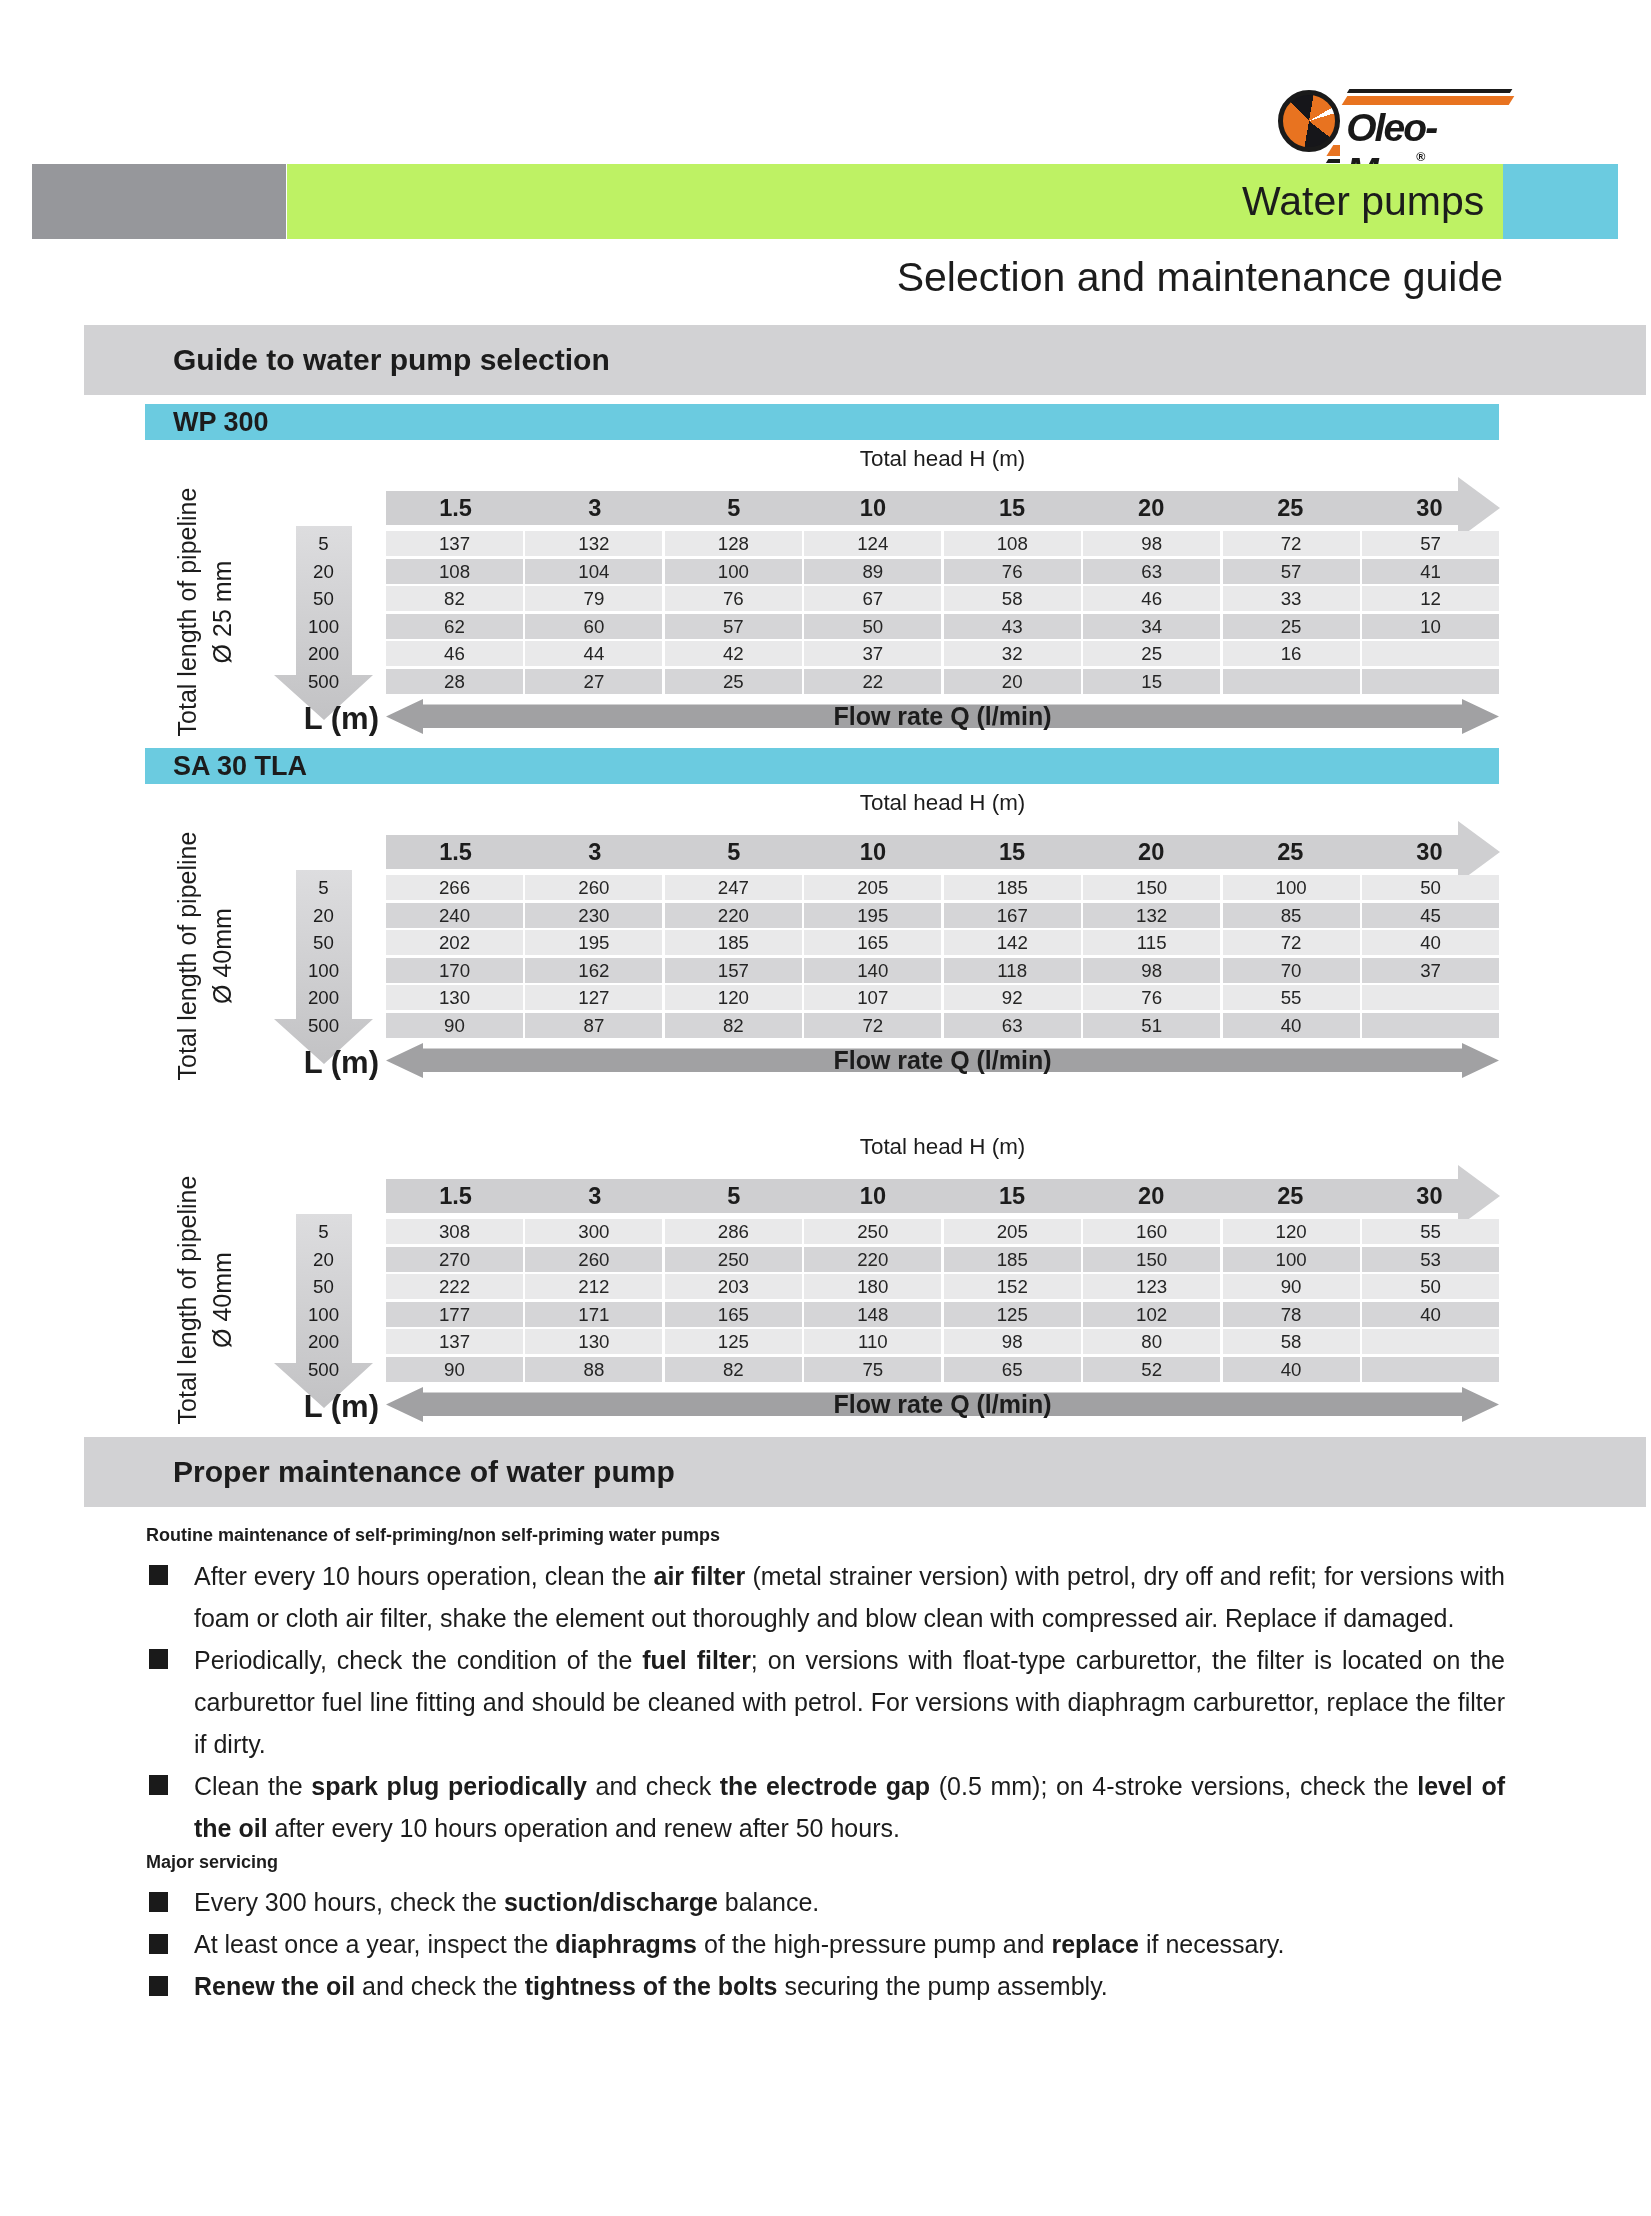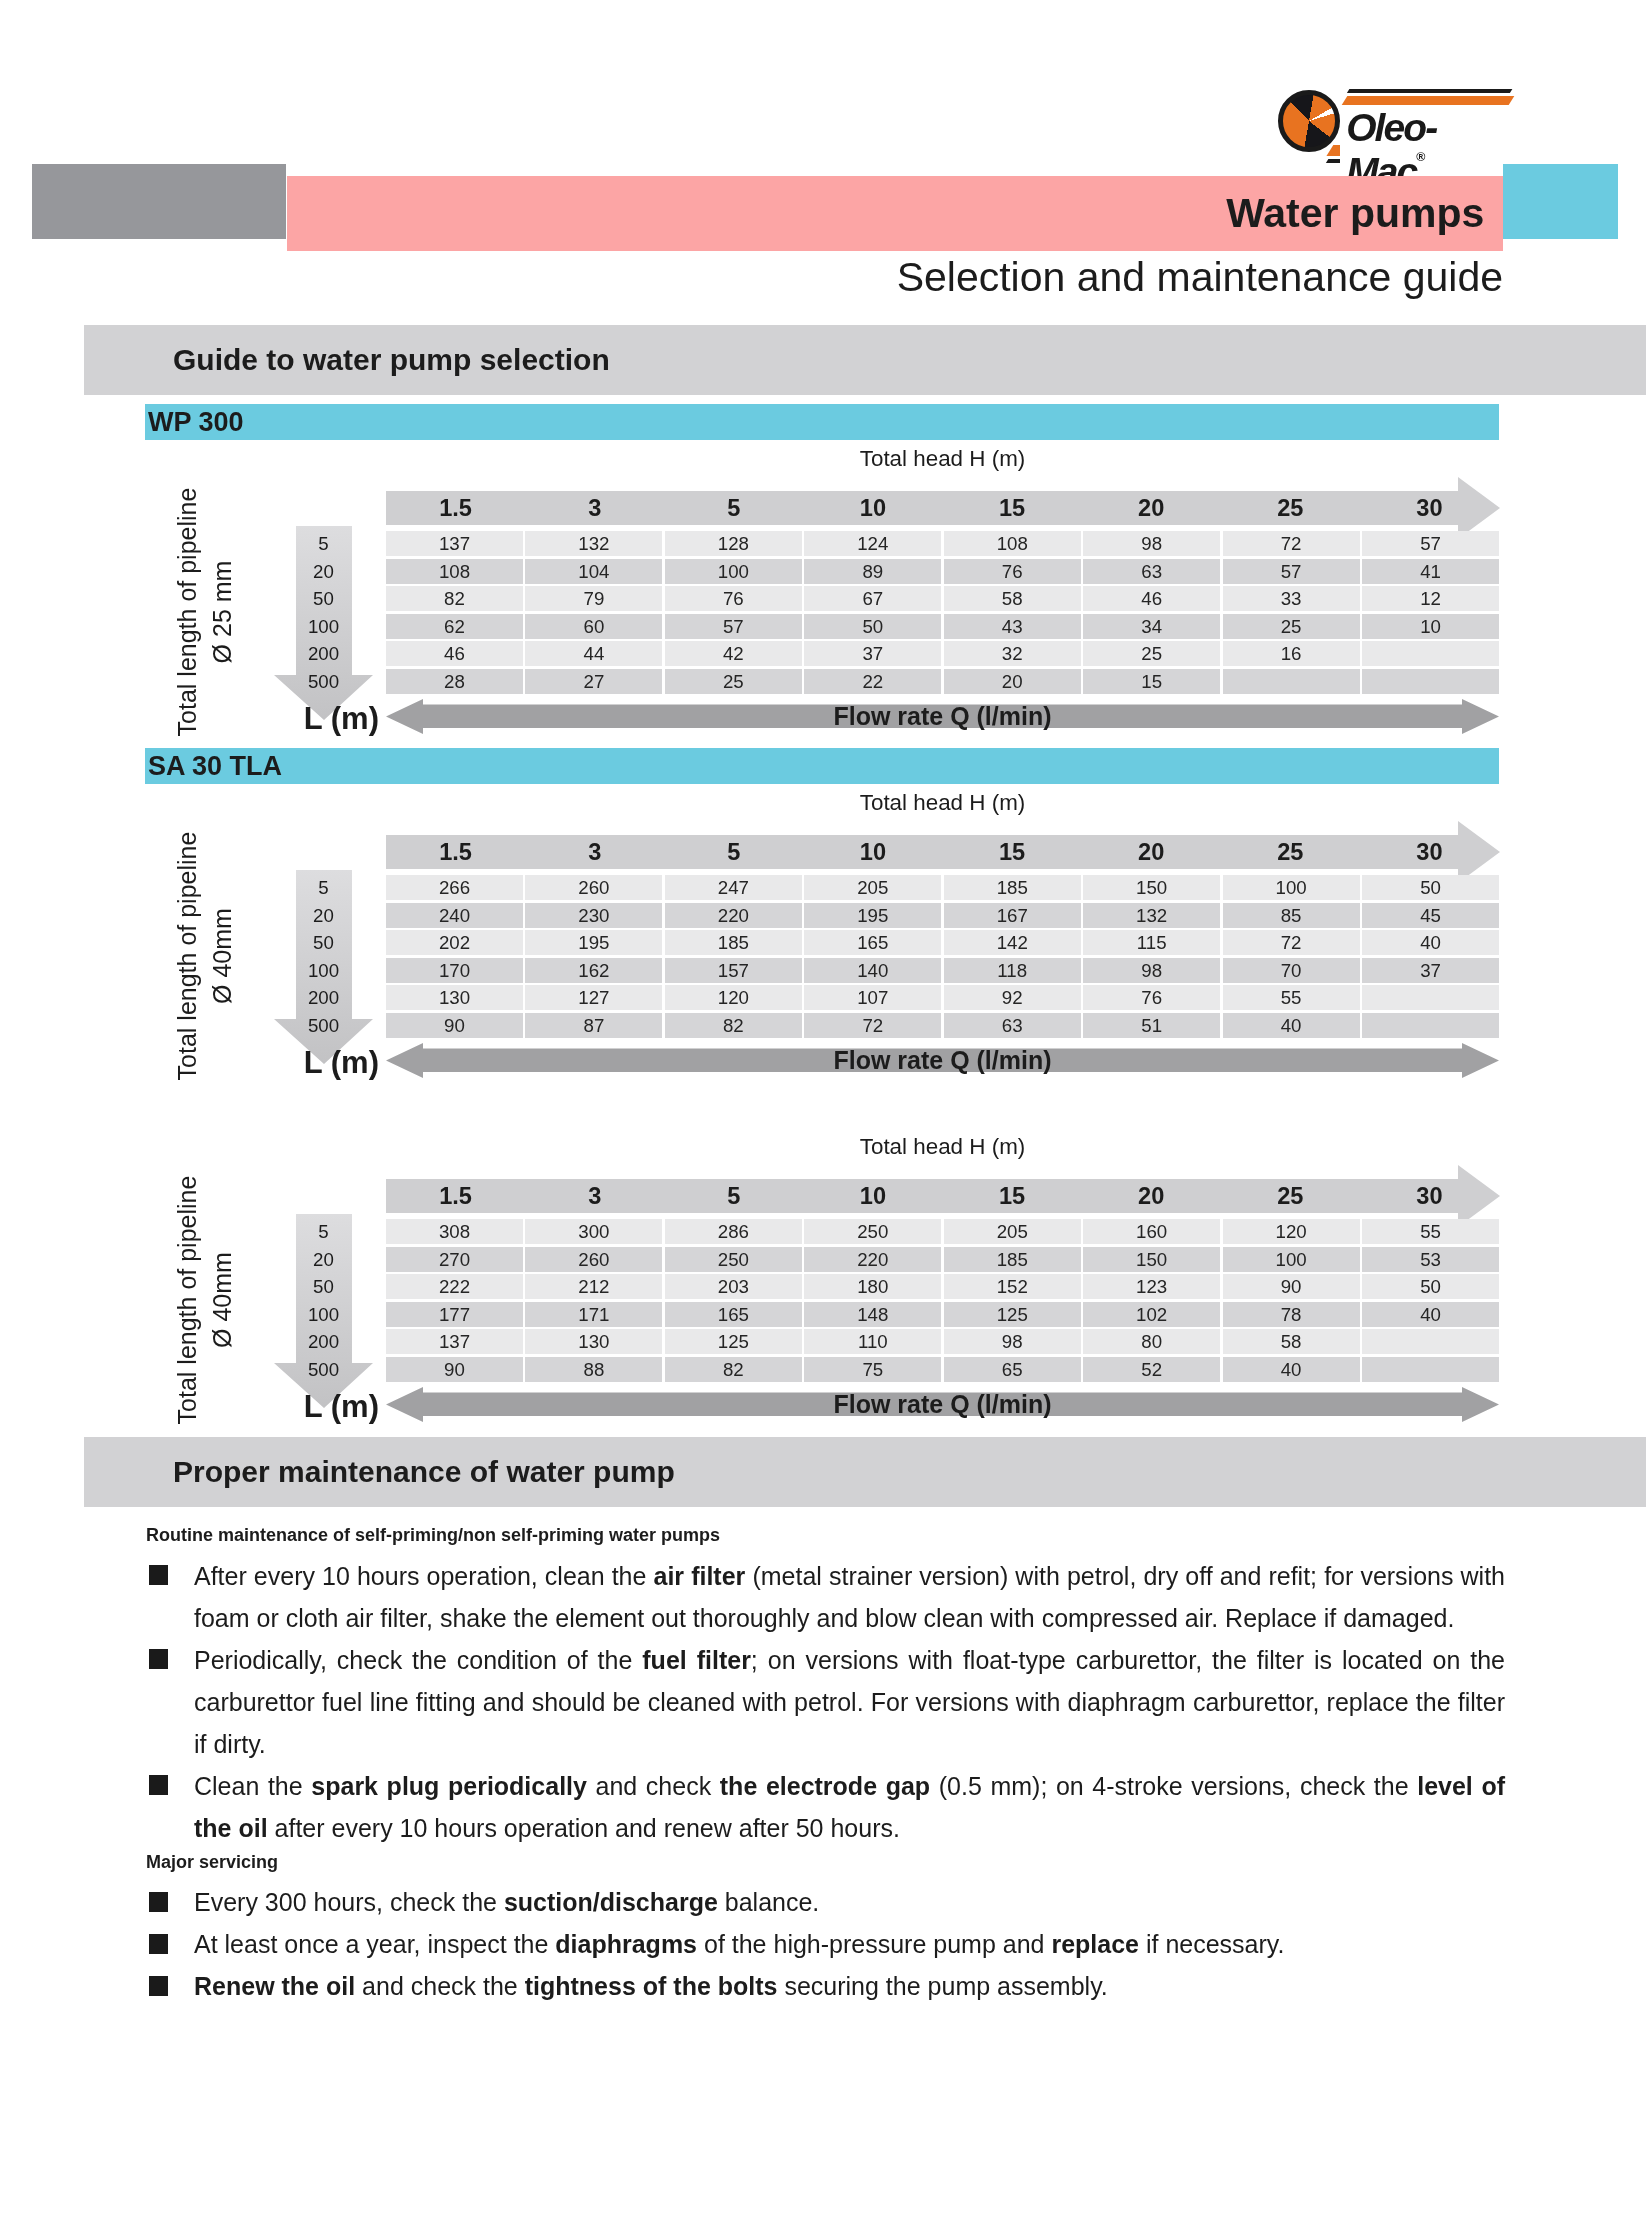--- a/index.html
+++ b/index.html
@@ -16,34 +16,34 @@
   .lg-text{position:absolute;left:62px;top:18.7px;background:#ffffff;padding:1.2px 5px 3.7px 6.2px;
            font-size:39px;font-weight:bold;font-style:italic;letter-spacing:-1.9px;color:#191919;}
   .lg-reg{font-size:12.4px;font-style:normal;vertical-align:top;letter-spacing:0;}
   .lg-circle{position:absolute;left:0;top:3.7px;width:62px;height:62px;border-radius:50%;
              border:5px solid #1a1a1a;box-sizing:border-box;
              background:conic-gradient(from 220deg,#e87320 0 95deg,#16161a 95deg 150deg,#e87320 150deg 200deg,
                         #ffffff 200deg 213deg,#e87320 213deg 268deg,#16161a 268deg 330deg,#e87320 330deg 360deg);}
 
   .hdr-band{position:absolute;top:164px;left:0;width:1651px;height:75px;}
   .hdr-dark{position:absolute;left:32px;top:0;width:254px;height:75px;background:#96979b;}
-  .hdr-light{position:absolute;left:287px;top:0;width:1216px;height:75px;background:#fca5a5;
-             text-align:right;line-height:75px;font-size:41px;font-weight:bold;padding-right:18.7px;box-sizing:border-box;margin-top:12px;}
+  .hdr-light{position:absolute;left:287px;top:0;width:1216px;height:75px;background:#bef264;
+             text-align:right;line-height:75px;font-size:41px;font-weight:normal;padding-right:18.7px;box-sizing:border-box;}
   .hdr-cyan{position:absolute;left:1503px;top:0;width:115px;height:75px;background:#6bcbe0;}
   .subtitle{position:absolute;top:254px;right:148px;font-size:41px;font-weight:normal;}
 
   .section-band{position:absolute;left:56px;width:1562px;height:70px;background:#d2d2d4;
                 font-size:30px;font-weight:bold;line-height:70px;padding-left:89px;box-sizing:border-box;margin-left:28px;}
   #sel-band{top:325px;}
   #maint-band{top:1437px;}
 
   
   .pump-block{position:absolute;left:0;width:1651px;height:344px;}
   .cyan-band{position:absolute;left:145px;top:0;width:1354px;height:36px;background:#6bcbe0;}
-  .pump-title{padding-left:3px;line-height:36px;font-size:27px;font-weight:bold;}
+  .pump-title{padding-left:28px;line-height:36px;font-size:27px;font-weight:bold;}
   .notch{position:absolute;left:1219px;top:6.8px;width:58px;height:58px;border-radius:50%;background:#ffffff;}
   .axis-top{position:absolute;left:386px;top:42px;width:1113px;text-align:center;font-size:22.4px;}
   .hband{position:absolute;left:386px;top:87px;width:1073px;height:34px;background:#cfcfd1;}
   .harrow{position:absolute;left:1458px;top:73px;width:42px;height:62px;background:#cfcfd1;
           clip-path:polygon(0 0,100% 50%,0 100%);}
   .hcells{position:absolute;left:386px;top:87px;width:1113px;height:34px;display:grid;
           grid-template-columns:repeat(8,1fr);}
   .hcell{text-align:center;line-height:34px;font-size:23.6px;font-weight:bold;}
   .grid{position:absolute;left:386px;top:127px;width:1113px;display:grid;
         grid-template-columns:repeat(8,1fr);gap:2.5px;}

